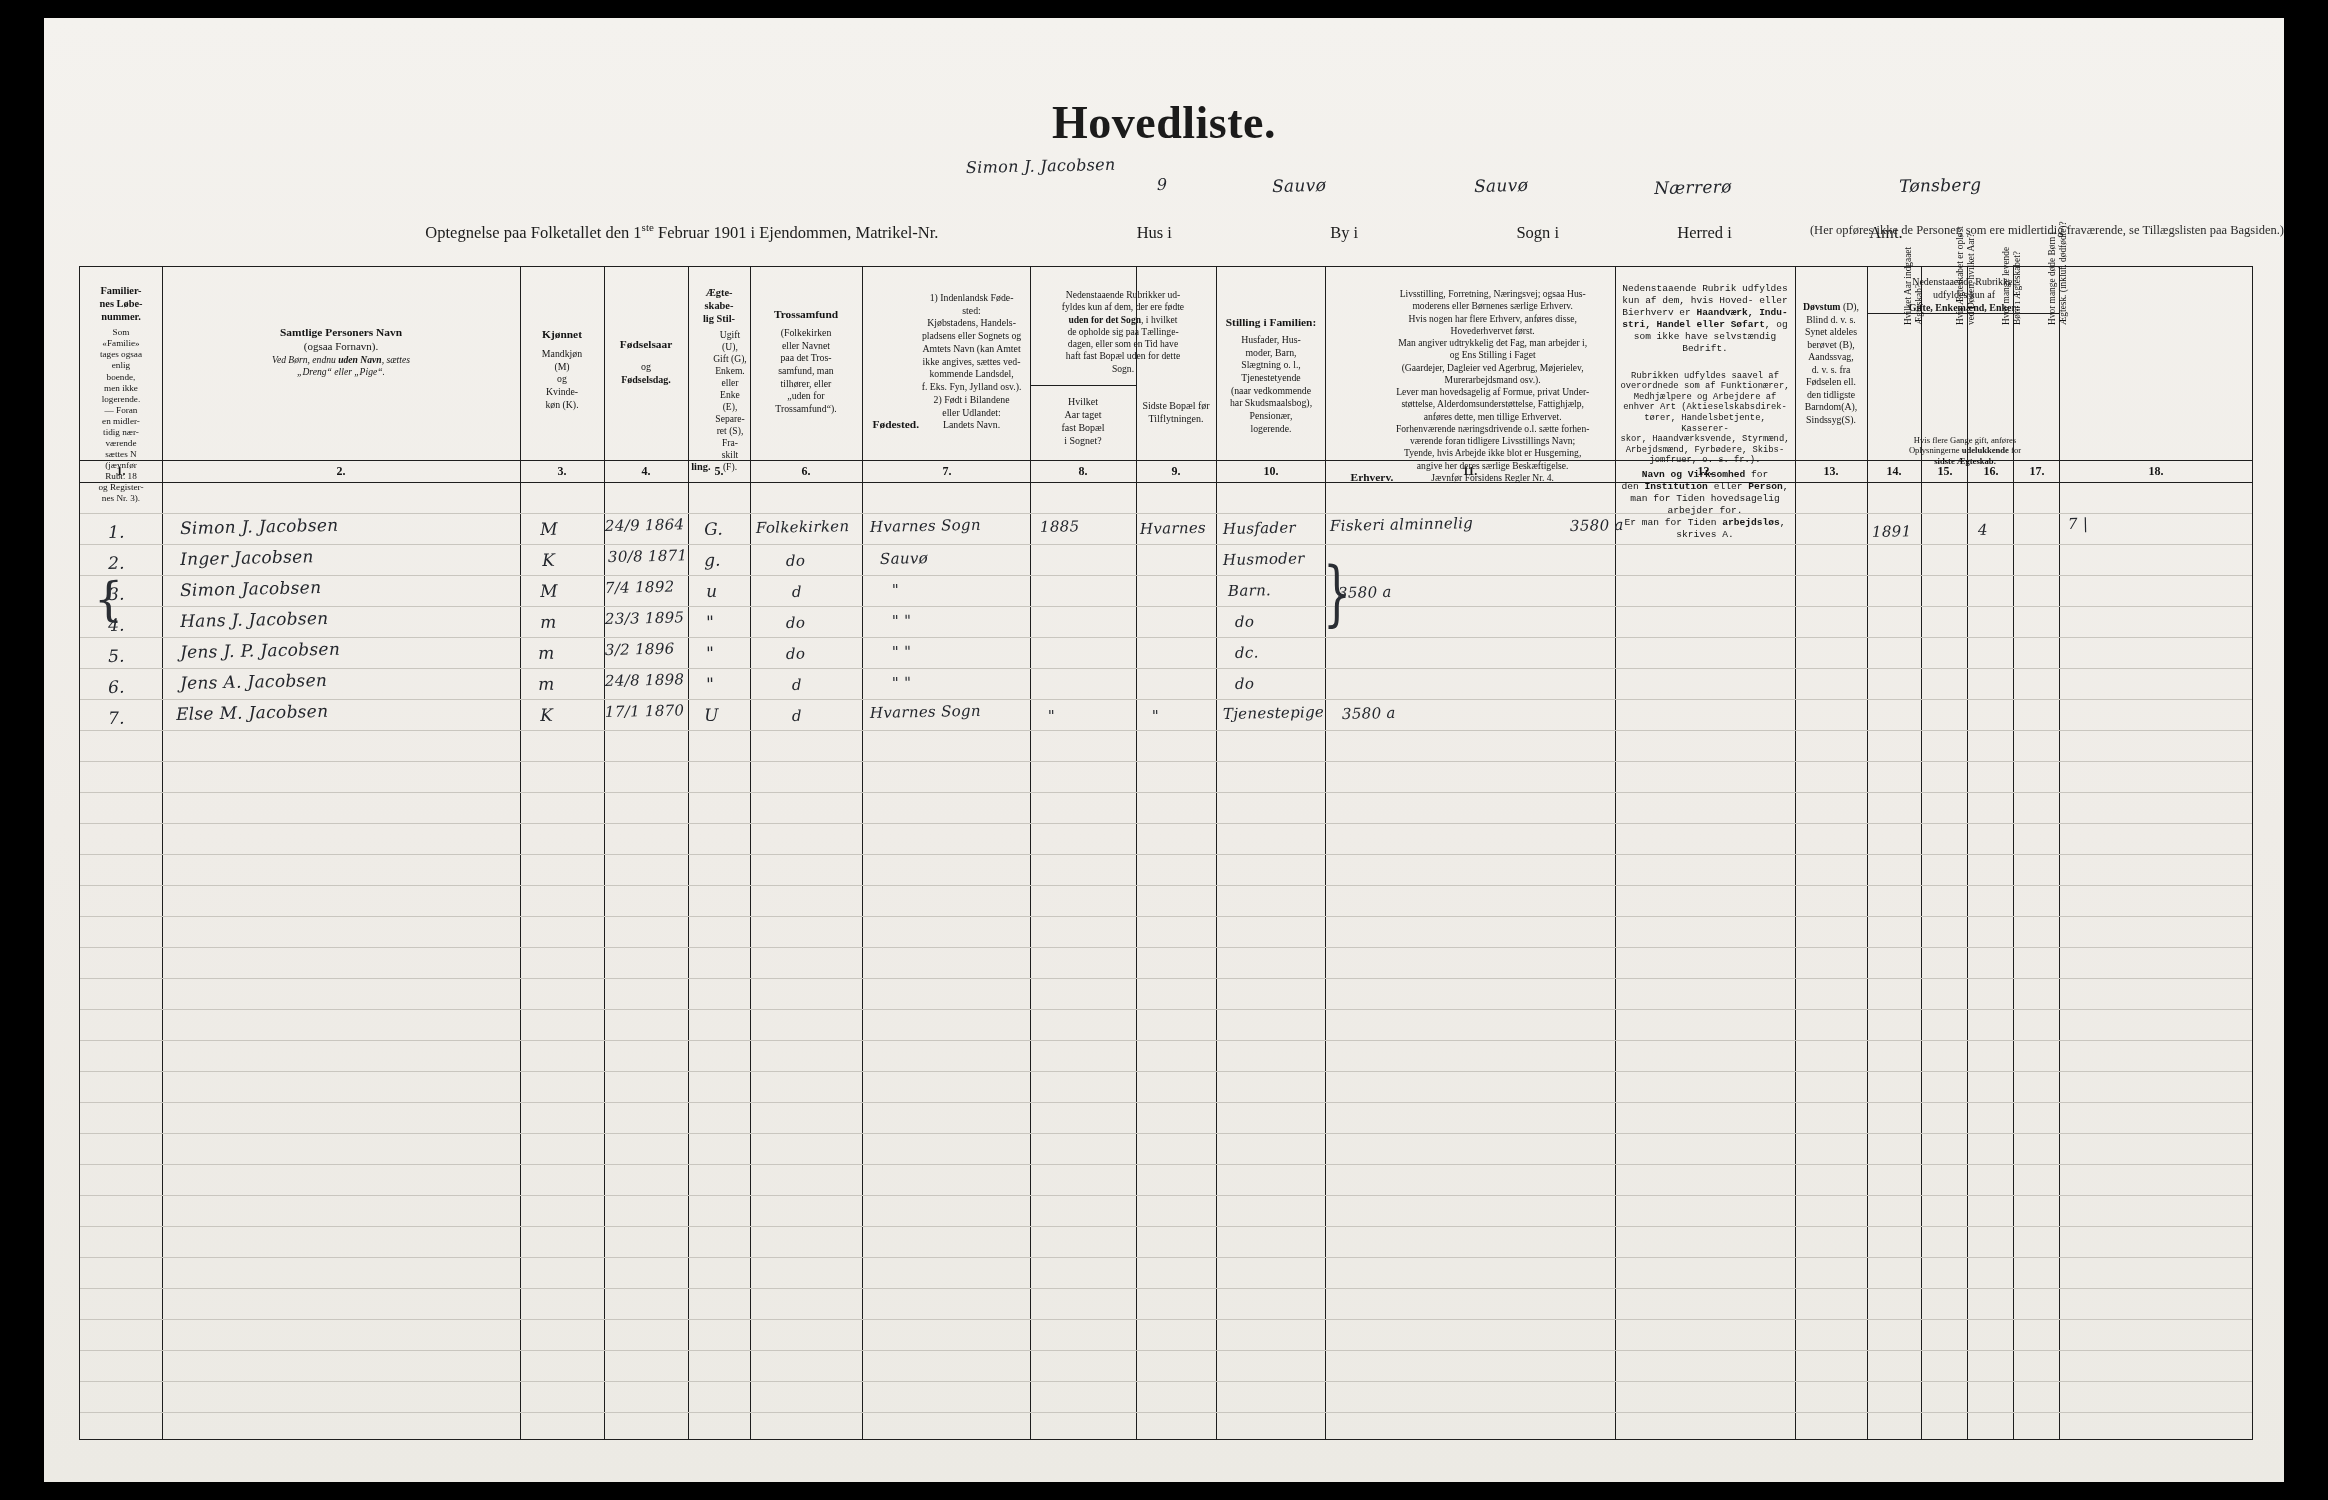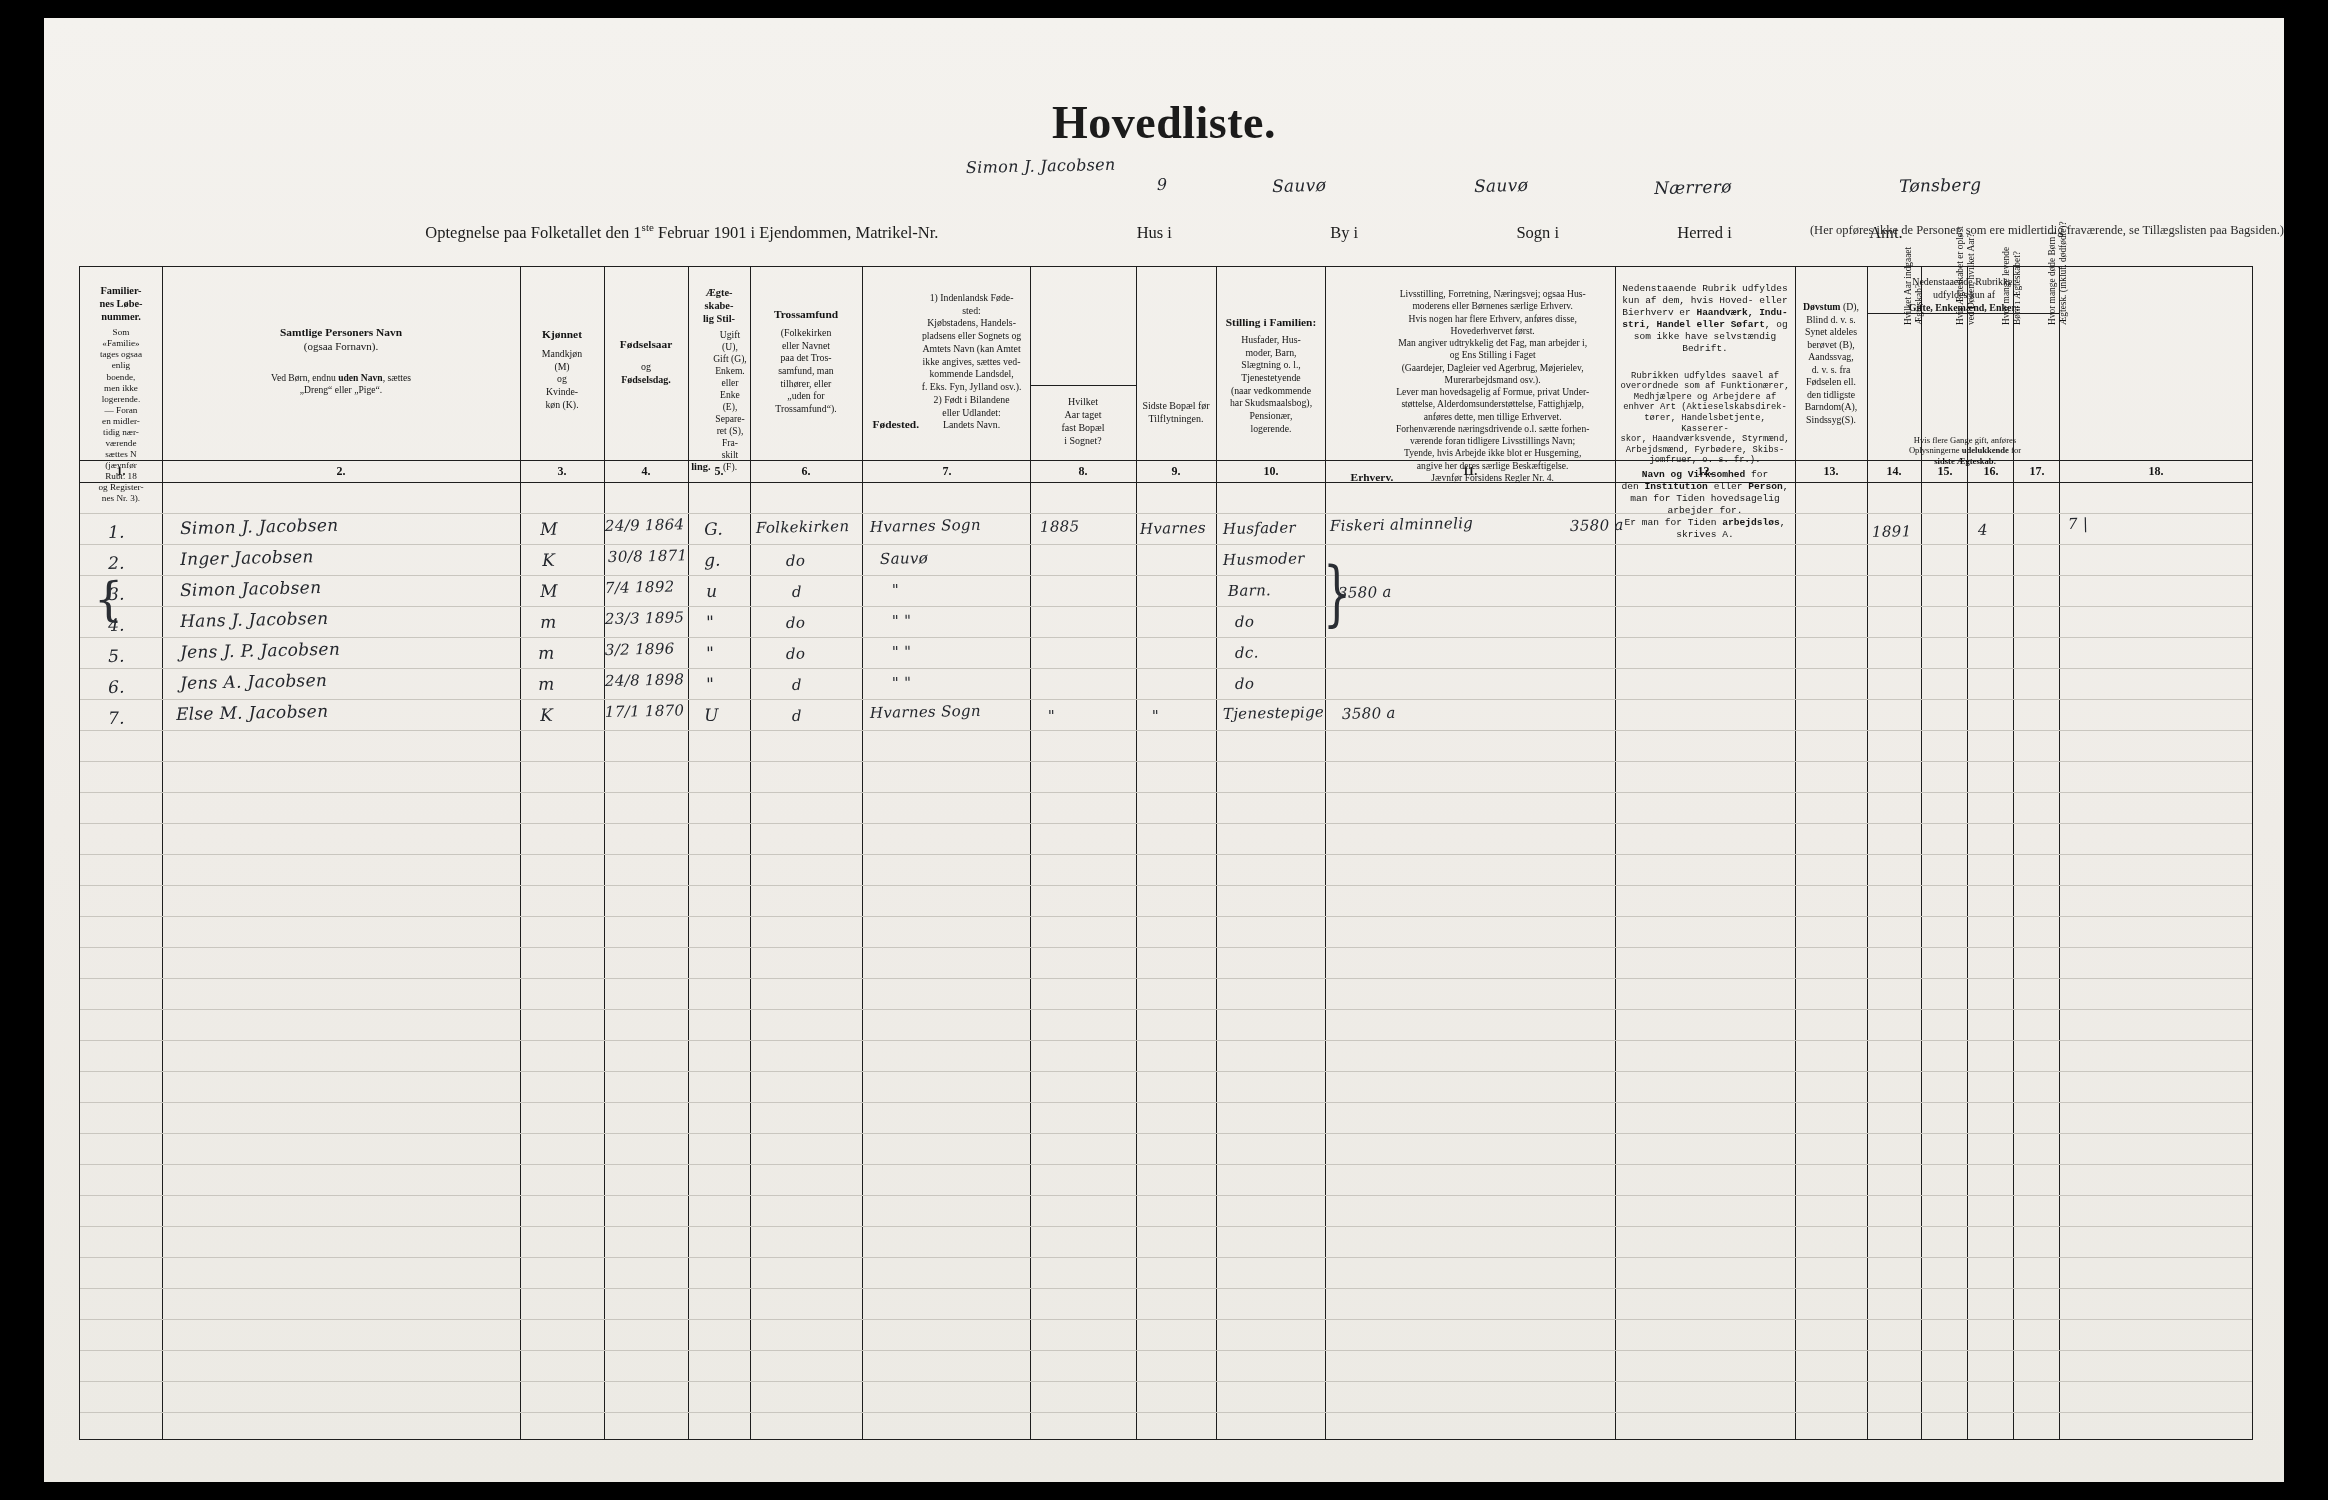--- a/index.html
+++ b/index.html
@@ -124,21 +124,21 @@
       <div class="hdr" style="left:2px;top:18px;width:78px;">
         <b>Familier-<br>nes Løbe-<br>nummer.</b><br>
         <span style="font-size:9.2px;line-height:1.2;display:inline-block;margin-top:4px;">
         Som<br>«Familie»<br>tages ogsaa<br>enlig<br>boende,<br>men ikke<br>logerende.<br>— Foran<br>en midler-<br>tidig nær-<br>værende<br>sættes N<br>(jævnfør<br>Rubr. 18<br>og Register-<br>nes Nr. 3).
         </span>
       </div>
 
       <div class="hdr" style="left:86px;top:58px;width:350px;">
         <span class="mid">Samtlige Personers Navn</span><br>
         <span style="font-size:11px;">(ogsaa Fornavn).</span>
-        <div style="font-size:9.6px;margin-top:18px;line-height:1.3;">
+        <div style="font-size:9.6px;line-height:1.3;font-style:italic;">
           Ved Børn, endnu <b>uden Navn</b>, sættes<br>„Dreng“ eller „Pige“.
         </div>
       </div>
 
       <div class="hdr" style="left:444px;top:60px;width:76px;">
         <span class="mid">Kjønnet</span><br>
         <span style="font-size:9.8px;line-height:1.3;display:inline-block;margin-top:6px;">Mandkjøn<br>(M)<br>og<br>Kvinde-<br>køn (K).</span>
       </div>
 
       <div class="hdr" style="left:528px;top:70px;width:76px;">
@@ -157,20 +157,24 @@
         <span style="font-size:9.8px;line-height:1.3;display:inline-block;margin-top:5px;">
         (Folkekirken<br>eller Navnet<br>paa det Tros-<br>samfund, man<br>tilhører, eller<br>„uden for<br>Trossamfund“).</span>
       </div>
 
       <div class="hdr" style="left:786px;top:20px;width:162px;">
         <span class="mid">Fødested.</span>
         <span style="font-size:9.8px;line-height:1.3;display:inline-block;margin-top:5px;">
         1) Indenlandsk Føde-<br>sted:<br>Kjøbstadens, Handels-<br>pladsens eller Sognets og<br>Amtets Navn (kan Amtet<br>ikke angives, sættes ved-<br>kommende Landsdel,<br>f. Eks. Fyn, Jylland osv.).<br>2) Født i Bilandene<br>eller Udlandet:<br>Landets Navn.</span>
       </div>
 
+      <div class="hdr" style="left:953px;top:22px;width:180px;">
+        <span style="font-size:9.6px;line-height:1.28;display:inline-block;">
+        Nedenstaaende Rubrikker ud-<br>fyldes kun af dem, der ere fødte<br><b>uden for det Sogn</b>, i hvilket<br>de opholde sig paa Tællinge-<br>dagen, eller som en Tid have<br>haft fast Bopæl uden for dette<br>Sogn.</span>
+      </div>
 
       <div class="hdr" style="left:953px;top:128px;width:100px;">
         <span style="font-size:10px;line-height:1.3;display:inline-block;">Hvilket<br>Aar taget<br>fast Bopæl<br>i Sognet?</span>
       </div>
 
       <div class="hdr" style="left:1059px;top:132px;width:74px;">
         <span style="font-size:10px;line-height:1.3;display:inline-block;">Sidste Bopæl før<br>Tilflytningen.</span>
       </div>
 
       <div class="hdr" style="left:1140px;top:48px;width:102px;">

